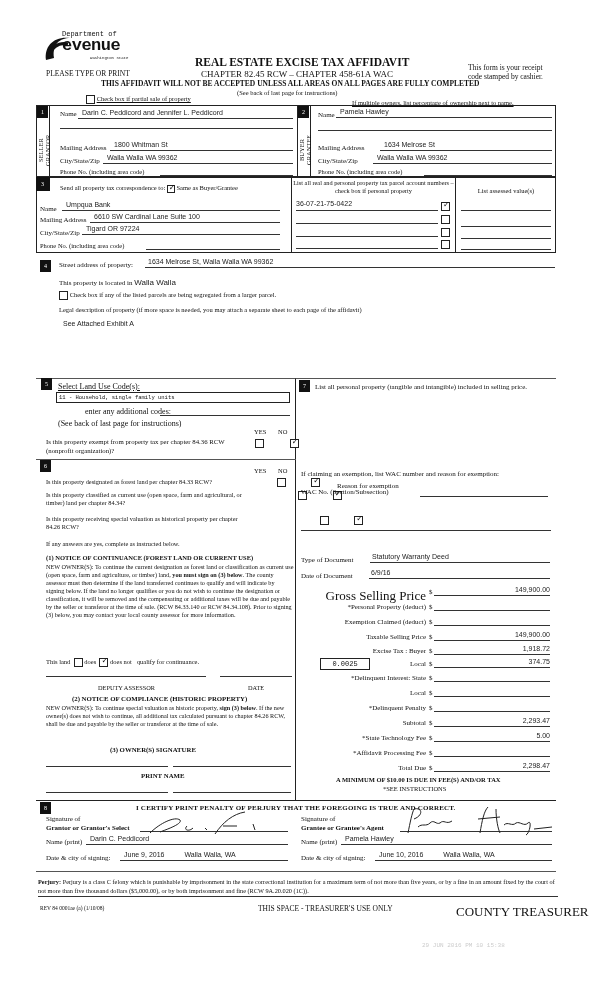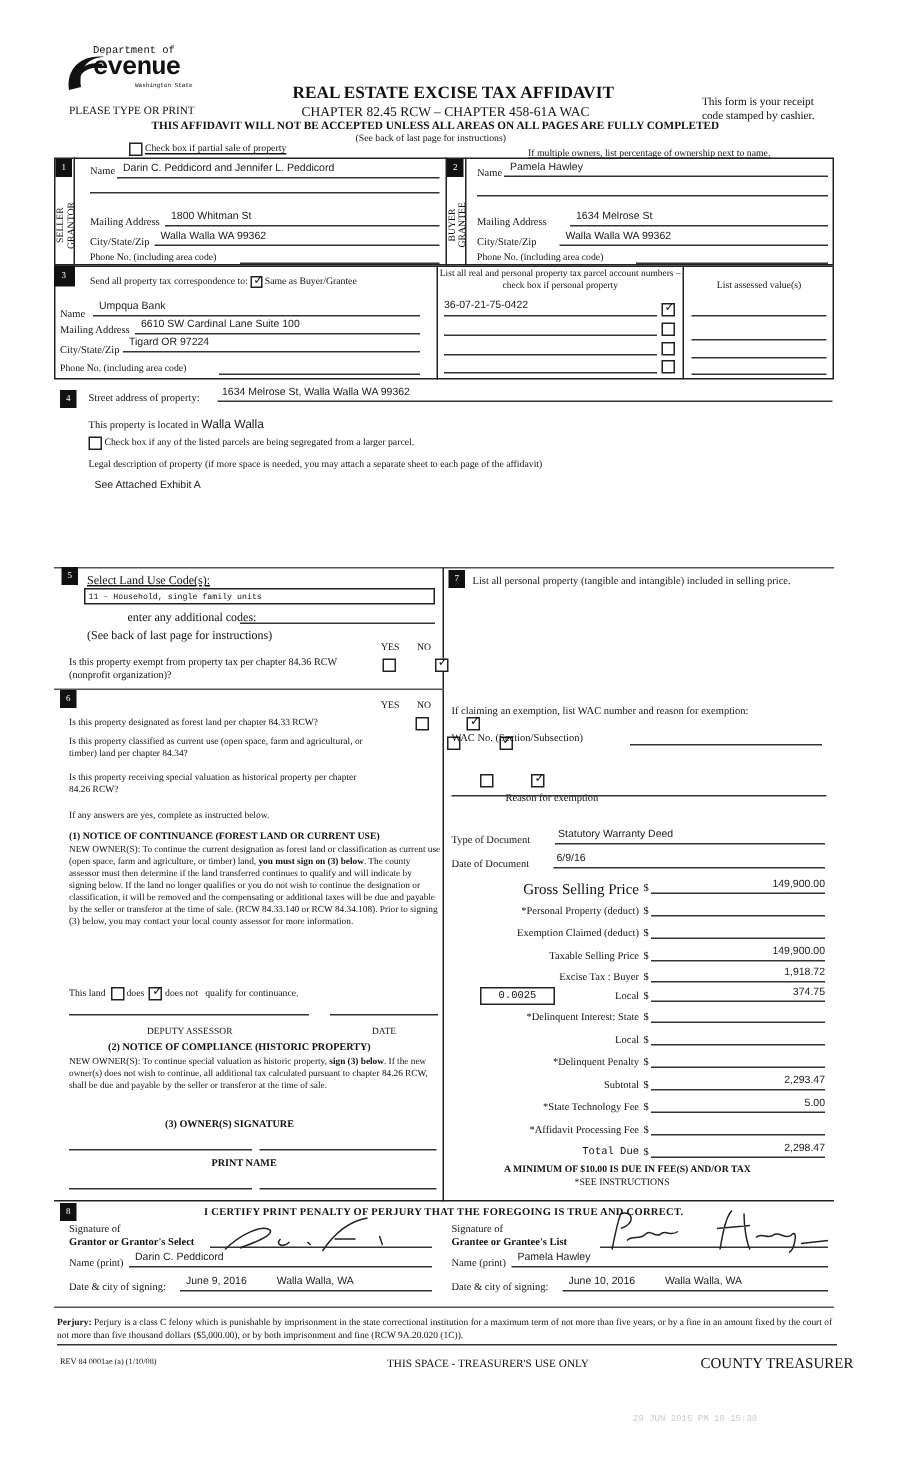--- a/index.html
+++ b/index.html
@@ -184,31 +184,31 @@
 <div class="rline" style="left:173px;top:792px;width:118px;"></div>
 
 
 <div class="abs" style="left:296px;top:378px;width:260px;border-top:1px solid #555;"></div>
 <span class="num abs" style="left:299px;top:380px;">7</span>
 <div class="abs" style="left:315px;top:382px;width:240px;font-size:7px;line-height:11px;">List all  personal property (tangible and intangible) included in selling price.</div>
 <div class="abs" style="left:315px;top:400px;width:240px;height:60px;"></div>
 <div class="row" style="left:301px;top:470px;font-size:7px;">If claiming an exemption, list WAC number and reason for exemption:</div>
 <div class="row" style="left:301px;top:488px;font-size:7px;">WAC No. (Section/Subsection)</div>
 <div class="rline" style="left:420px;top:488px;width:128px;height:9px;"></div>
-<div class="row" style="left:301px;top:528px;font-size:7px;padding-left:36px;">Reason for exemption</div>
+<div class="row" style="left:301px;top:482px;font-size:7px;padding-left:36px;">Reason for exemption</div>
 <div class="rline" style="left:301px;top:530px;width:250px;"></div>
 
 <div class="row" style="left:301px;top:556px;font-size:7px;">Type of Document</div>
 <div class="rline val" style="left:370px;top:553px;width:180px;height:10px;padding-left:2px;">Statutory Warranty Deed</div>
 <div class="row" style="left:301px;top:572px;font-size:7px;">Date of Document</div>
 <div class="rline val" style="left:369px;top:569px;width:181px;height:10px;padding-left:2px;">6/9/16</div>
 
 
 <div class="abs" style="left:300px;top:588px;width:255px;">
-  <div class="abs r" style="left:0;top:0;width:126px;font-size:10px;">Gross Selling Price</div>
+  <div class="abs r" style="left:0;top:0;width:126px;font-size:13px;">Gross Selling Price</div>
   <div class="abs" style="left:129px;top:0;font-size:7px;">$</div>
   <div class="abs rline val r" style="left:134px;top:-2px;width:116px;height:10px;">149,900.00</div>
 
   <div class="abs r" style="left:0;top:15px;width:126px;font-size:7px;">*Personal Property (deduct)</div>
   <div class="abs" style="left:129px;top:15px;font-size:7px;">$</div>
   <div class="abs rline val r" style="left:134px;top:13px;width:116px;height:10px;"></div>
 
   <div class="abs r" style="left:0;top:30px;width:126px;font-size:7px;">Exemption Claimed (deduct)</div>
   <div class="abs" style="left:129px;top:30px;font-size:7px;">$</div>
   <div class="abs rline val r" style="left:134px;top:28px;width:116px;height:10px;"></div>
@@ -243,21 +243,21 @@
   <div class="abs rline val r" style="left:134px;top:129px;width:116px;height:10px;">2,293.47</div>
 
   <div class="abs r" style="left:0;top:146px;width:126px;font-size:7px;">*State Technology Fee</div>
   <div class="abs" style="left:129px;top:146px;font-size:7px;">$</div>
   <div class="abs rline val r" style="left:134px;top:144px;width:116px;height:10px;">5.00</div>
 
   <div class="abs r" style="left:0;top:161px;width:126px;font-size:7px;">*Affidavit Processing Fee</div>
   <div class="abs" style="left:129px;top:161px;font-size:7px;">$</div>
   <div class="abs rline val r" style="left:134px;top:159px;width:116px;height:10px;"></div>
 
-  <div class="abs r" style="left:0;top:176px;width:126px;font-size:7px;font-family:Liberation Mono, monospace;">Total Due</div>
+  <div class="abs r" style="left:0;top:176px;width:126px;font-size:7px;">Total Due</div>
   <div class="abs" style="left:129px;top:176px;font-size:7px;">$</div>
   <div class="abs rline val r" style="left:134px;top:174px;width:116px;height:10px;">2,298.47</div>
 </div>
 <div class="row b" style="left:336px;top:776px;font-size:6.5px;">A MINIMUM OF $10.00 IS DUE IN FEE(S) AND/OR TAX</div>
 <div class="row" style="left:383px;top:785px;font-size:6.5px;">*SEE INSTRUCTIONS</div>
 
 
 <div class="abs" style="left:36px;top:800px;width:520px;height:72px;border-top:1.5px solid #222;border-bottom:1px solid #555;"></div>
 <span class="num abs" style="left:40px;top:802px;">8</span>
 <div class="row b" style="left:136px;top:804px;font-size:7px;letter-spacing:0.2px;">I CERTIFY PRINT PENALTY OF PERJURY THAT THE FOREGOING IS TRUE AND CORRECT.</div>
@@ -270,34 +270,34 @@
 </svg>
 <div class="row" style="left:46px;top:838px;font-size:7px;">Name (print)</div>
 <div class="rline val" style="left:86px;top:835px;width:202px;height:10px;padding-left:4px;">Darin C. Peddicord</div>
 <div class="row" style="left:46px;top:854px;font-size:7px;">Date &amp; city of signing:</div>
 <div class="rline val" style="left:120px;top:851px;width:168px;height:10px;padding-left:4px;">
   <span>June 9, 2016</span>
   <span style="margin-left:18px;">Walla Walla, WA</span>
 </div>
 
 <div class="row" style="left:301px;top:815px;font-size:7px;">Signature of</div>
-<div class="row b" style="left:301px;top:824px;font-size:7px;">Grantee or Grantee's List</div>
+<div class="row b" style="left:301px;top:824px;font-size:7px;">Grantee or Grantee's Agent</div>
 <div class="rline" style="left:400px;top:822px;width:152px;height:10px;"></div>
 <svg class="abs" style="left:400px;top:805px;" width="155" height="32">
   <path d="M8 28 C10 18, 12 8, 14 4 C22 2, 24 10, 14 14 M18 22 C22 18, 26 22, 30 18 C34 14, 36 20, 40 18 C44 14, 46 20, 52 16 M80 28 C82 16, 84 6, 88 2 M78 14 L100 12 M96 4 C96 14, 98 24, 100 28 M104 20 C108 16, 112 22, 116 18 C120 16, 124 22, 128 18 C132 14, 130 28, 126 30 M134 24 L152 22" stroke="#222" stroke-width="1" fill="none"></path>
 </svg>
 <div class="row" style="left:301px;top:838px;font-size:7px;">Name (print)</div>
 <div class="rline val" style="left:341px;top:835px;width:211px;height:10px;padding-left:4px;">Pamela Hawley</div>
 <div class="row" style="left:301px;top:854px;font-size:7px;">Date &amp; city of signing:</div>
 <div class="rline val" style="left:375px;top:851px;width:177px;height:10px;padding-left:4px;">
   <span>June 10, 2016</span>
   <span style="margin-left:18px;">Walla Walla, WA</span>
 </div>
 
 
 <div class="abs" style="left:38px;top:877px;width:520px;font-size:6.3px;line-height:9px;border-bottom:1px solid #333;padding-bottom:1px;"><b>Perjury:</b> <span>Perjury is a class C felony which is punishable by imprisonment in the state correctional institution for a maximum term of not more than five years, or by a fine in an amount fixed by the court of not more than five thousand dollars ($5,000.00), or by both imprisonment and fine (RCW 9A.20.020 (1C)).</span></div>
 <div class="row" style="left:40px;top:905px;font-size:5.5px;">REV 84 0001ae (a) (1/10/08)</div>
 <div class="row" style="left:258px;top:904px;font-size:7.5px;">THIS SPACE - TREASURER'S USE ONLY</div>
-<div class="row" style="left:467px;top:904px;font-size:10px;text-align:right;">COUNTY TREASURER</div>
+<div class="row" style="left:456px;top:904px;font-size:13px;text-align:right;">COUNTY TREASURER</div>
 <div class="row sans" style="left:422px;top:942px;font-size:6px;color:#ccc;">29 JUN 2016 PM 10 15:38</div>
 
 
 
 
 </body></html>

